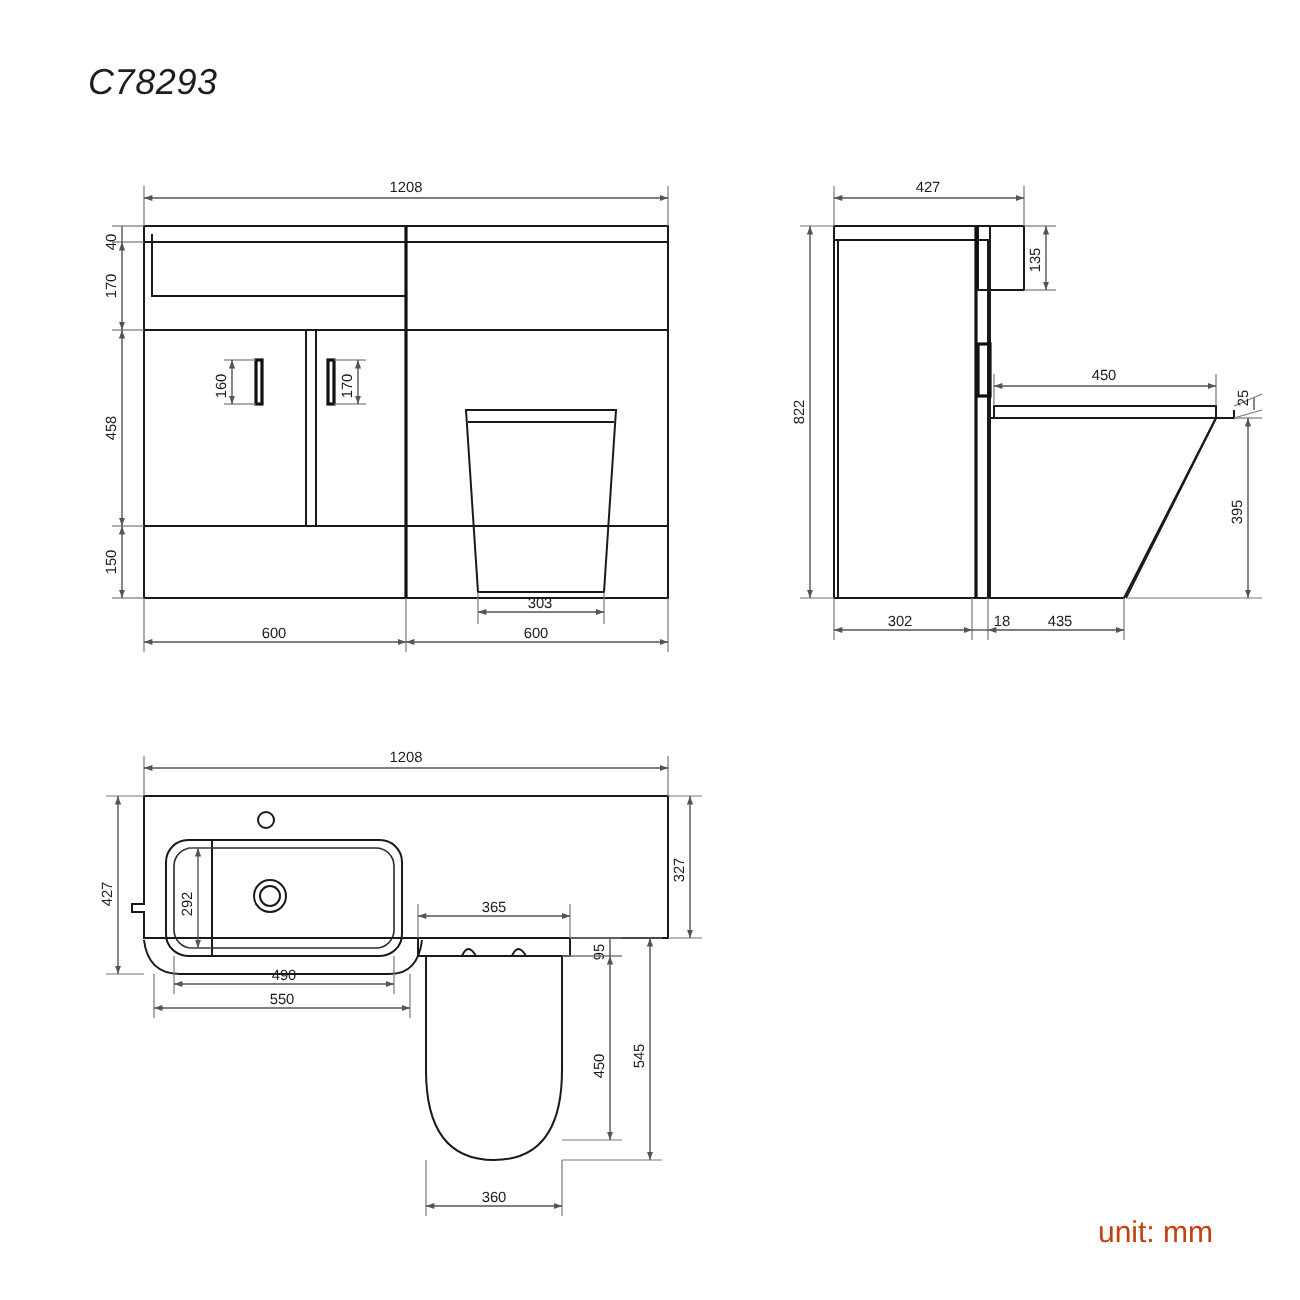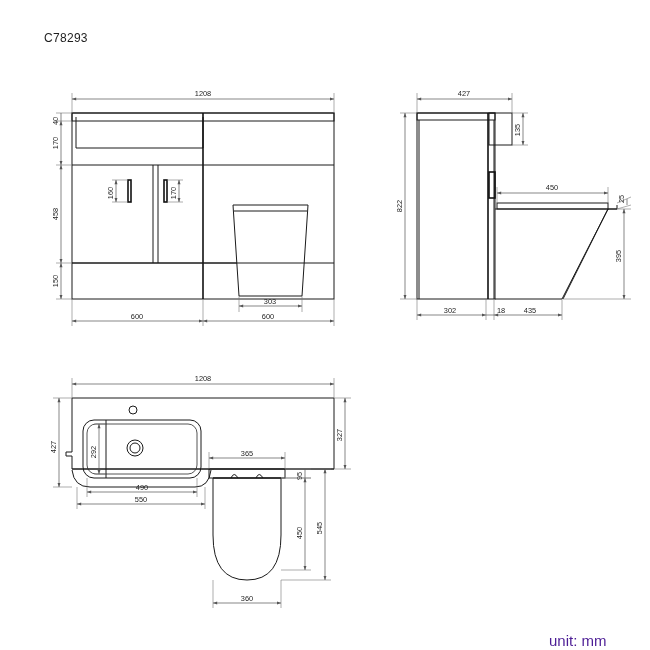--- a/index.html
+++ b/index.html
@@ -1,20 +1,20 @@
 <!DOCTYPE html>
 <html><head>
 <meta charset="utf-8">
 <style>
   html,body{margin:0;padding:0;background:#ffffff;}
   body{width:650px;height:650px;overflow:hidden;
        font-family:"Liberation Sans",sans-serif;color:#1a1a1a;}
   #sheet{position:relative;width:650px;height:650px;background:#fff;}
-  #drawing-title{position:absolute;left:44px;top:31px;font-size:12px;letter-spacing:.3px;color:#1d1d1d;}
-  #unit-note{position:absolute;left:549px;top:632px;font-size:15px;color:#4c1d95;}
+  #drawing-title{position:absolute;left:44px;top:31px;font-size:18px;letter-spacing:.3px;color:#1d1d1d;font-style:italic;}
+  #unit-note{position:absolute;left:549px;top:608px;font-size:15px;color:#c2410c;}
   svg{position:absolute;left:0;top:0;}
   .obj{fill:none;stroke:#1a1a1a;stroke-width:1;}
   .objthin{fill:none;stroke:#2a2a2a;stroke-width:.8;}
   .heavy{fill:none;stroke:#111;stroke-width:1.6;}
   .dim{fill:none;stroke:#555;stroke-width:.7;}
   .ext{fill:none;stroke:#777;stroke-width:.6;}
   .dtxt{font-family:"Liberation Sans",sans-serif;font-size:7.4px;fill:#1d1d1d;}
   .dtxt.mid{text-anchor:middle;}
   .vtxt{font-family:"Liberation Sans",sans-serif;font-size:7.4px;fill:#1d1d1d;text-anchor:middle;}
 </style>

